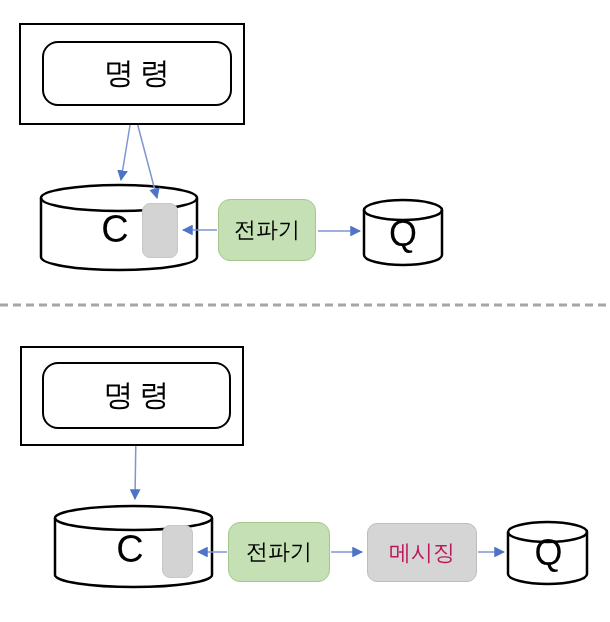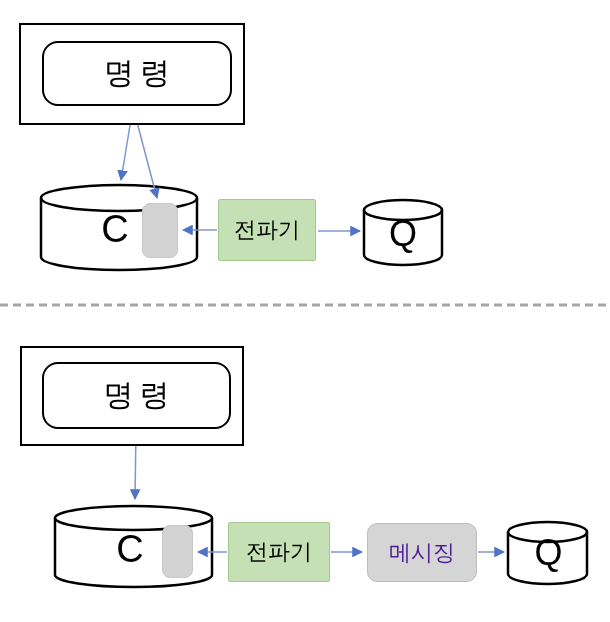--- a/index.html
+++ b/index.html
@@ -41,36 +41,36 @@
     color: #000000;
   }
   .slot {
     background: #d3d3d3;
     border: 1px solid #c7c7c7;
     border-radius: 8px;
   }
   .green-box {
     background: #c5e0b4;
     border: 1.5px solid #a2c88b;
-    border-radius: 2px;
+    border-radius: 12px;
     display: flex;
     align-items: center;
     justify-content: center;
     font-size: 22px;
     color: #000000;
   }
   .gray-box {
     background: #d5d5d5;
     border: 1px solid #bdbdbd;
     border-radius: 10px;
     display: flex;
     align-items: center;
     justify-content: center;
     font-size: 22px;
-    color: #4c1d95;
+    color: #be185d;
   }
   .cyl-label {
     display: flex;
     align-items: center;
     justify-content: center;
     color: #000000;
   }
   .store-label { font-size: 38px; }
   .queue-label { font-size: 36px; }
 </style>

